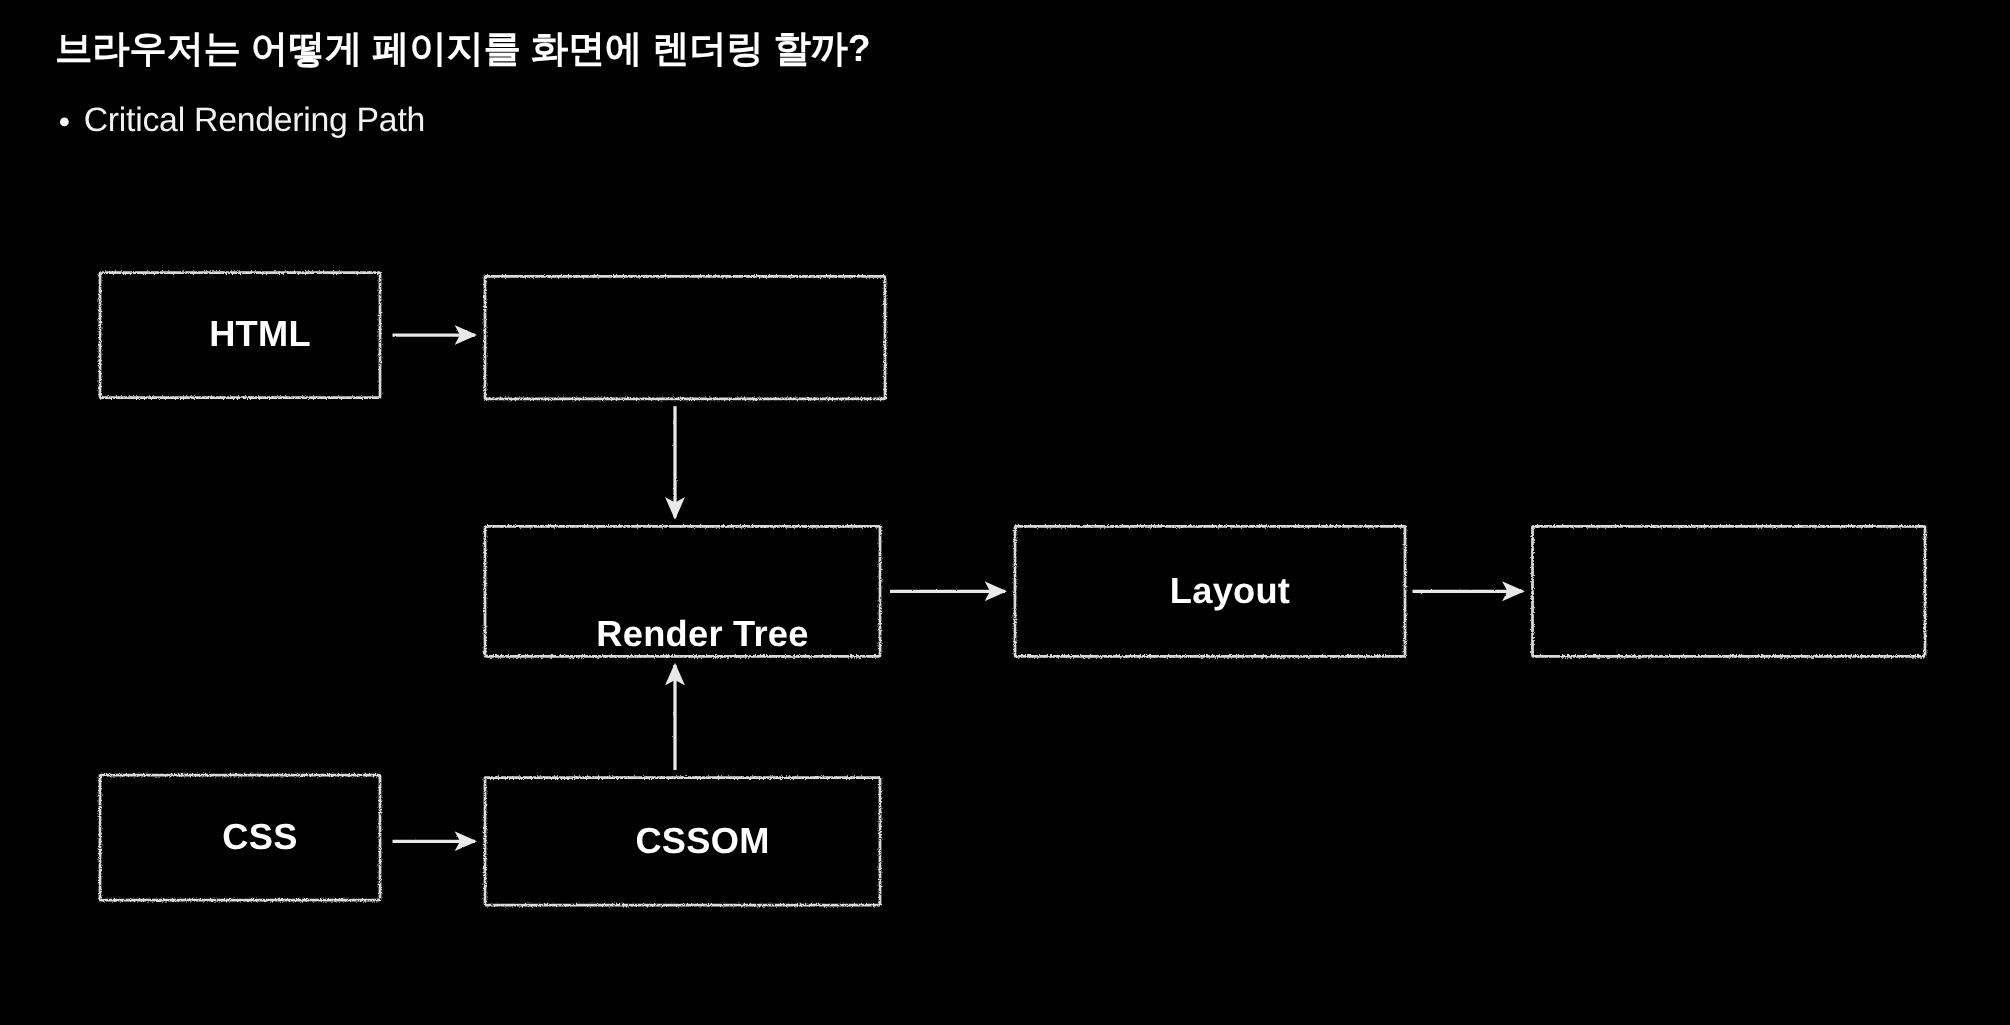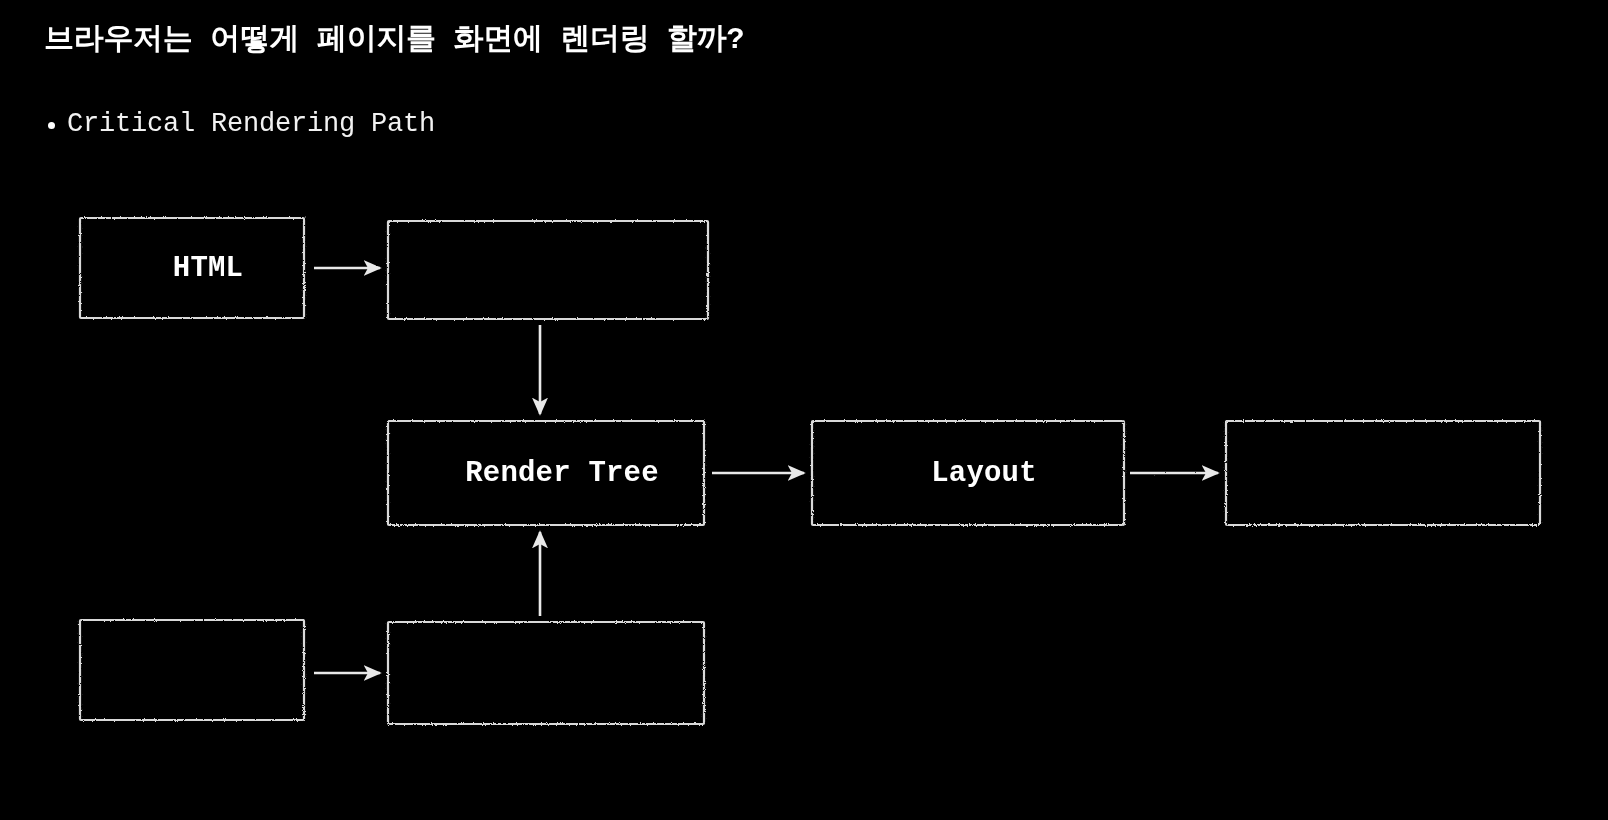--- a/index.html
+++ b/index.html
@@ -14,21 +14,20 @@
     font-family: "Liberation Sans", sans-serif;
     color: #ffffff;
     position: relative;
   }
   #slide {
     position: absolute;
     left: 0; top: 0;
     width: 1561px;
     height: 820px;
     background: #000000;
-    font-family: Liberation Mono, monospace;
   }
 
   
   .slide-title {
     position: absolute;
     left: 44px;
     top: 20px;
     font-size: 30px;
     font-weight: 700;
     letter-spacing: -0.3px;
@@ -37,21 +36,20 @@
     white-space: nowrap;
   }
   .bullet-row {
     position: absolute;
     left: 48px;
     top: 78px;
     display: flex;
     align-items: center;
     gap: 12px;
     line-height: 36px;
-    margin-top: 28px;
   }
   .bullet-dot {
     width: 7px;
     height: 7px;
     border-radius: 50%;
     background: #ffffff;
     flex: none;
     margin-top: 2px;
   }
   .bullet-text {
@@ -145,24 +143,30 @@
       <line x1="712" y1="473" x2="804" y2="473" marker-end="url(#arrowhead)"></line>
       <line x1="1130" y1="473" x2="1218" y2="473" marker-end="url(#arrowhead)"></line>
     </g>
   </svg>
 
   <div class="node-box" style="left:80px;  top:218px; width:224px; height:100px;">
     <span class="node-label">HTML</span>
   </div>
 
 
-  <div class="node-box" style="left:388px; top:421px; width:316px; height:104px;">
+  <div class="node-box" style="left:388px; top:421px; width:316px; height:104px;align-items:flex-end;">
     <span class="node-label">Render Tree</span>
   </div>
 
   <div class="node-box" style="left:812px; top:421px; width:312px; height:104px;text-align:center;">
     <span class="node-label">Layout</span>
   </div>
 
 
+  <div class="node-box" style="left:80px; top:620px; width:224px; height:100px;">
+    <span class="node-label">CSS</span>
+  </div>
 
+  <div class="node-box" style="left:388px; top:622px; width:316px; height:102px;">
+    <span class="node-label light">CSSOM</span>
+  </div>
 
 </div>
 
 </body></html>

